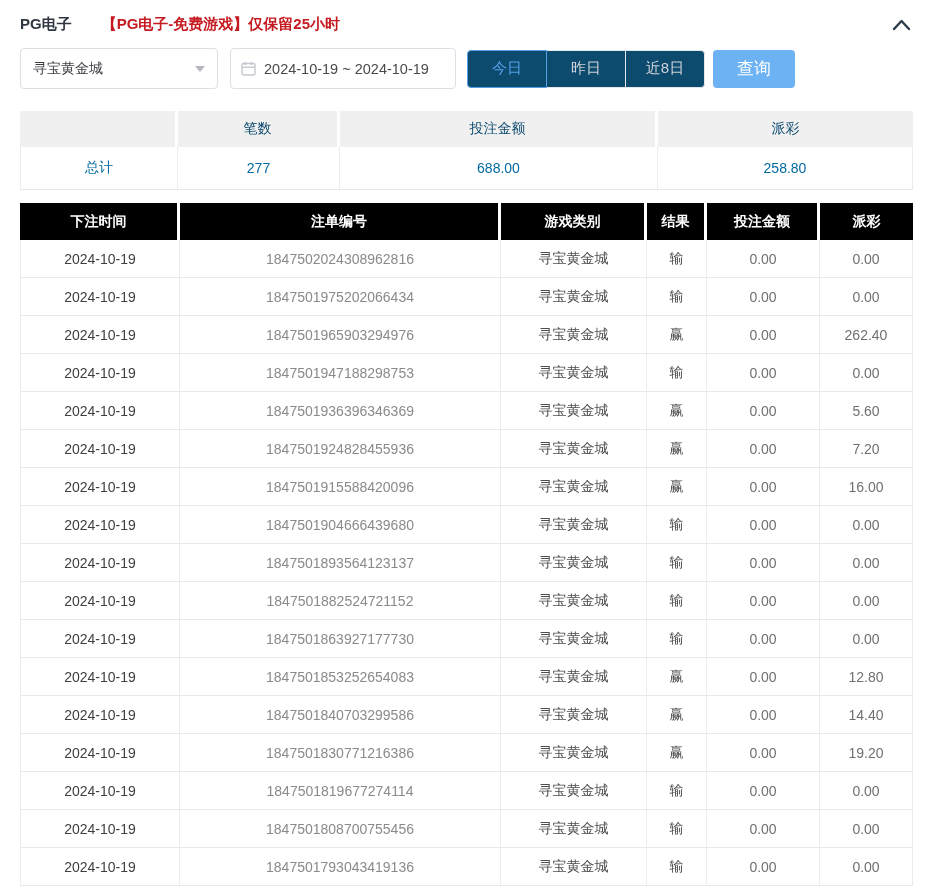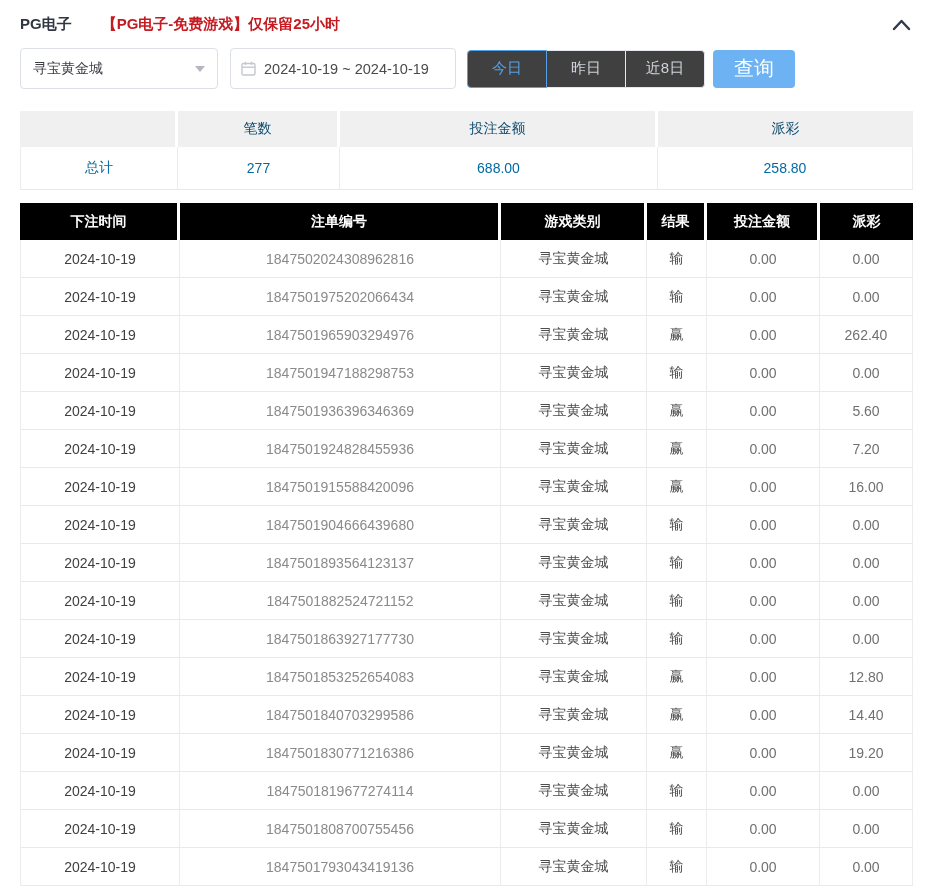--- a/index.html
+++ b/index.html
@@ -26,30 +26,30 @@
   }
   .caret { width: 0; height: 0; border-left: 5px solid transparent;
     border-right: 5px solid transparent; border-top: 6px solid #b4b7bd; }
   .date-input {
     margin-left: 12px; width: 226px; height: 41px; border: 1px solid #dcdfe6;
     border-radius: 4px; display: flex; align-items: center; gap: 8px;
     padding: 0 10px; color: #4a4a4a; cursor: pointer; background: #fff; font-size: 14.5px;
   }
   .btn-group { display: flex; margin-left: 11px; height: 38px; }
   .quick {
-    width: 80px; height: 38px; background: #404040; border: 1px solid #e4e7ed;
+    width: 80px; height: 38px; background: #0c4a6e; border: 1px solid #e4e7ed;
     color: #cfd3d9; font-size: 15px; cursor: pointer; margin-left: -1px;
     display: flex; align-items: center; justify-content: center; position: relative;
   }
   .quick:first-child { border-radius: 4px 0 0 4px; margin-left: 0; }
   .quick:last-child { border-radius: 0 4px 4px 0; text-align: center; }
   .quick.active { border-color: #55a1e8; color: #55a1e8; z-index: 2; }
   .search-btn {
     margin-left: 8px; width: 82px; height: 38px; background: #6db3f3; border: none;
-    border-radius: 4px; color: #ffffff; font-size: 20px; cursor: pointer;
+    border-radius: 4px; color: #ffffff; font-size: 17px; cursor: pointer;
     display: flex; align-items: center; justify-content: center;
   }
 
   
   table { border-collapse: separate; border-spacing: 0; width: 893px; table-layout: fixed; }
   th, td { text-align: center; font-weight: normal; overflow: hidden; white-space: nowrap; }
 
   .summary { margin-top: 22px; }
   .summary th { background: #f0f0f0; height: 36px; color: #0c4a6e; border-right: 3px solid #fff; }
   .summary th:last-child { border-right: none; }

